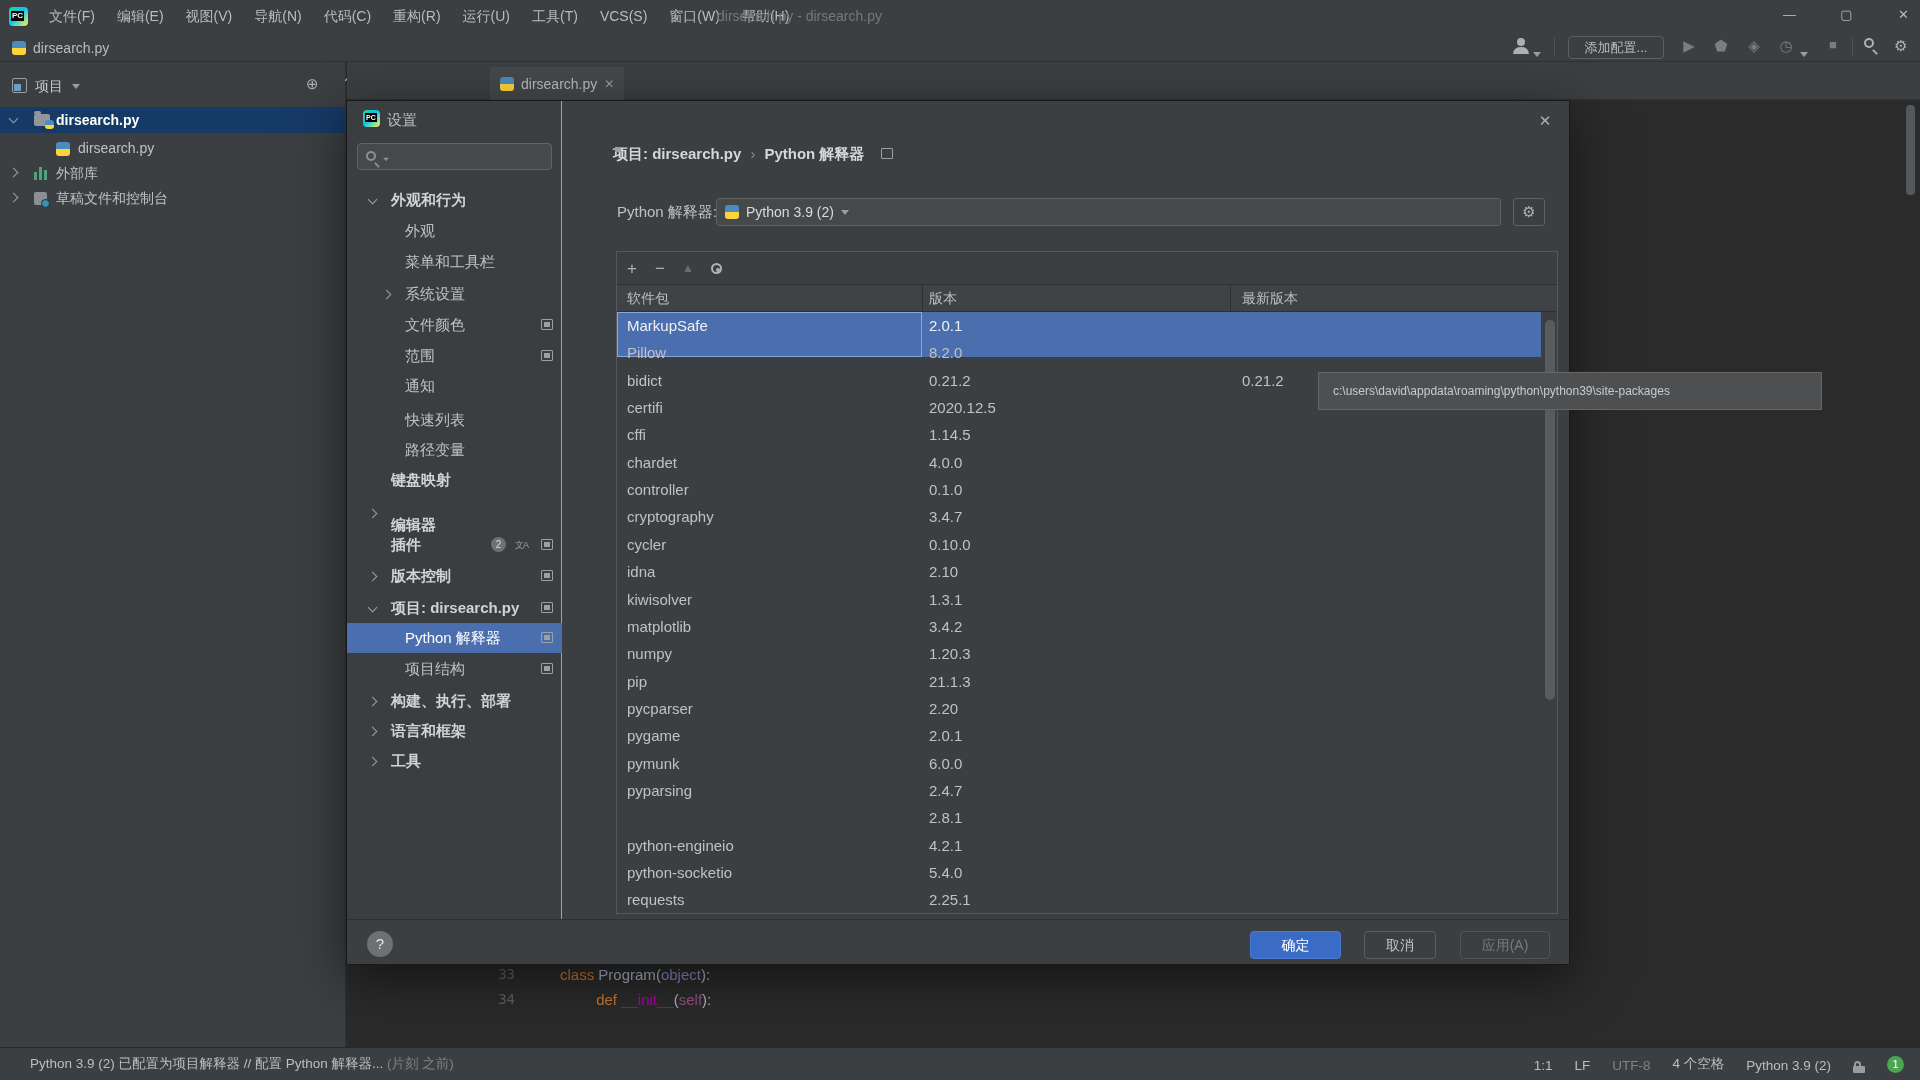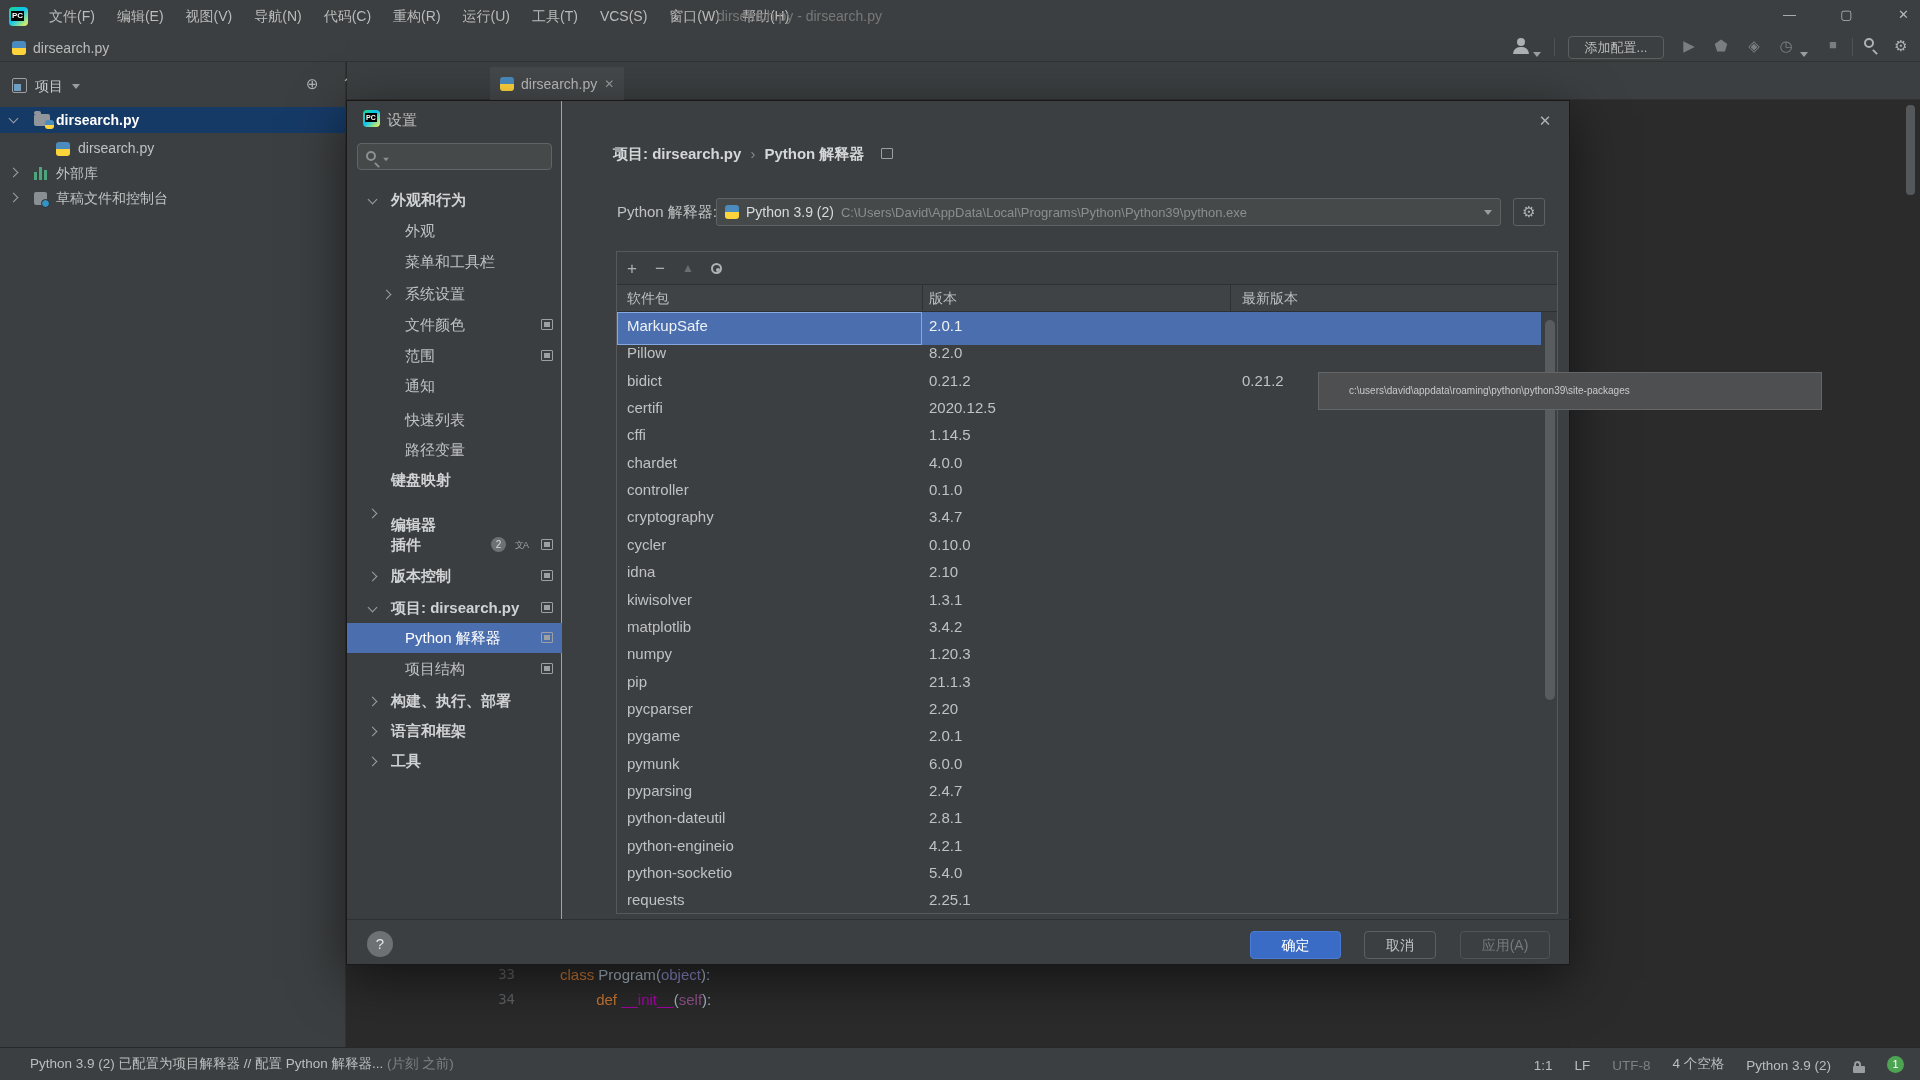--- a/index.html
+++ b/index.html
@@ -80,35 +80,35 @@
 
   #pkgPanel{position:absolute;left:269px;top:150px;width:942px;height:663px;border:1px solid #56585a;background:#3c3f41;}
   #pkgToolbar{position:absolute;left:0;top:0;width:100%;height:33px;border-bottom:1px solid #2e3133;}
   .pt-ico{position:absolute;top:0;height:33px;line-height:33px;width:20px;text-align:center;color:#afb1b3;font-size:17px;}
   .pt-ico.dis{color:#6a6d6f;}
   .eye{position:absolute;top:11px;width:11px;height:11px;border:2px solid #afb1b3;border-radius:50%;}
   .eye i{position:absolute;left:2.5px;top:2.5px;width:4px;height:4px;background:#afb1b3;border-radius:50%;}
   #pkgHeader{position:absolute;left:0;top:33px;width:100%;height:27px;background:#3f4345;border-bottom:1px solid #2e3133;color:#bdbfc1;font-size:14px;line-height:27px;}
   .colline{position:absolute;top:0;width:1px;height:27px;background:#2e3133;}
   #pkgRows{position:absolute;left:0;top:60px;width:924px;}
-  .pkg-row{position:absolute;left:0;width:924px;height:33px;line-height:27.35px;font-size:15px;color:#bfc1c3;}
+  .pkg-row{position:absolute;left:0;width:924px;height:45px;line-height:27.35px;font-size:15px;color:#bfc1c3;}
   .pkg-row.sel{background:#4b6eaf;color:#eef1f4;}
   .pkg-row.sel .cell0{outline:1px solid #87a7e0;outline-offset:-1px;}
   .cell{position:absolute;top:0;height:100%;white-space:nowrap;}
   #pkgScroll{position:absolute;left:925px;top:60px;width:16px;height:601px;}
   #pkgThumb{position:absolute;left:3px;top:8px;width:10px;height:380px;background:#595c5e;border-radius:5px;}
 
   #dlgFooterLine{position:absolute;left:0;top:818px;width:1224px;height:1px;background:#2e3133;}
   #helpBtn{position:absolute;left:20px;top:830px;width:26px;height:26px;border-radius:50%;background:#6e7173;color:#e3e5e6;text-align:center;line-height:26px;font-size:15px;}
   .dlg-btn{position:absolute;top:830px;height:28px;border-radius:4px;font-size:14px;text-align:center;line-height:26px;}
   #okBtn{left:903px;width:91px;background:#3b6cc5;border:1px solid #4a7bd4;color:#ffffff;}
   #cancelBtn{left:1017px;width:72px;background:#3c3f41;border:1px solid #5e6060;color:#c3c5c7;}
   #applyBtn{left:1113px;width:90px;background:#3c3f41;border:1px solid #515355;color:#787b7d;}
 
-  #tooltip{left:1318px;top:372px;width:504px;height:38px;background:#4d4f51;border:1px solid #636567;color:#c9cbcd;font-size:10px;line-height:36px;padding-left:30px;z-index:50;white-space:nowrap;}
+  #tooltip{left:1318px;top:372px;width:504px;height:38px;background:#4d4f51;border:1px solid #636567;color:#c9cbcd;font-size:12px;line-height:36px;padding-left:14px;z-index:50;white-space:nowrap;}
 
   
   #statusbar{left:0;top:1047px;width:1920px;height:33px;background:#3c3f41;border-top:1px solid #282828;display:flex;align-items:center;font-size:13.5px;color:#bbbdbf;}
   #statusLeft{margin-left:30px;white-space:nowrap;}
   #statusRight{position:absolute;right:16px;display:flex;align-items:flex-end;gap:22px;}
   .dim{color:#7f8284;}
   .greenBadge{width:17px;height:17px;border-radius:50%;background:#4da553;color:#fff;font-size:11px;text-align:center;line-height:17px;}
   .lockico{position:relative;width:12px;height:12px;}
   .lockico i{position:absolute;left:1px;top:0;width:7px;height:7px;border:2px solid #9a9da0;border-bottom:none;border-radius:5px 5px 0 0;}
   .lockico u{position:absolute;left:0;bottom:0;width:12px;height:7px;background:#9a9da0;border-radius:1px;}
@@ -343,21 +343,20 @@
       <span class="screen-ico" style="position:static;display:inline-block;margin-left:12px;"><i></i></span>
     </div>
 
     <div id="interpLabel">Python 解释器:</div>
     <div id="interpCombo">
       <span class="pyicon">
           <i></i>
           <u></u>
         </span>
       <span class="name">Python 3.9 (2)</span>
-      <span class="path">C:\Users\David\AppData\Local\Programs\Python\Python39\python.exe</span>
       <span class="caret-down-mini"></span>
     </div>
     <div id="gearBtn">⚙</div>
 
     <div id="pkgPanel" style="height: 663px;">
       <div id="pkgToolbar">
         <div class="pt-ico" style="left:5px;">+</div>
         <div class="pt-ico" style="left:33px;">−</div>
         <div class="pt-ico dis" style="left:61px;font-size:12px;">▲</div>
         <div class="eye" style="left:94px;">
@@ -456,21 +455,20 @@
             <span class="cell cell0" style="left: 0px; width: 305px; padding-left: 10px;">pymunk</span>
             <span class="cell" style="left: 312px;">6.0.0</span>
             <span class="cell" style="left: 625px;"></span>
           </div>
           <div class="pkg-row" style="top: 464.95px;">
             <span class="cell cell0" style="left: 0px; width: 305px; padding-left: 10px;">pyparsing</span>
             <span class="cell" style="left: 312px;">2.4.7</span>
             <span class="cell" style="left: 625px;"></span>
           </div>
           <div class="pkg-row" style="top: 492.3px;">
-            <span class="cell cell0" style="left: 0px; width: 305px; padding-left: 10px;">python-dateutil</span>
             <span class="cell" style="left: 312px;">2.8.1</span>
             <span class="cell" style="left: 625px;"></span>
           </div>
           <div class="pkg-row" style="top: 519.65px;">
             <span class="cell cell0" style="left: 0px; width: 305px; padding-left: 10px;">python-engineio</span>
             <span class="cell" style="left: 312px;">4.2.1</span>
             <span class="cell" style="left: 625px;"></span>
           </div>
           <div class="pkg-row" style="top: 547px;">
             <span class="cell cell0" style="left: 0px; width: 305px; padding-left: 10px;">python-socketio</span>

